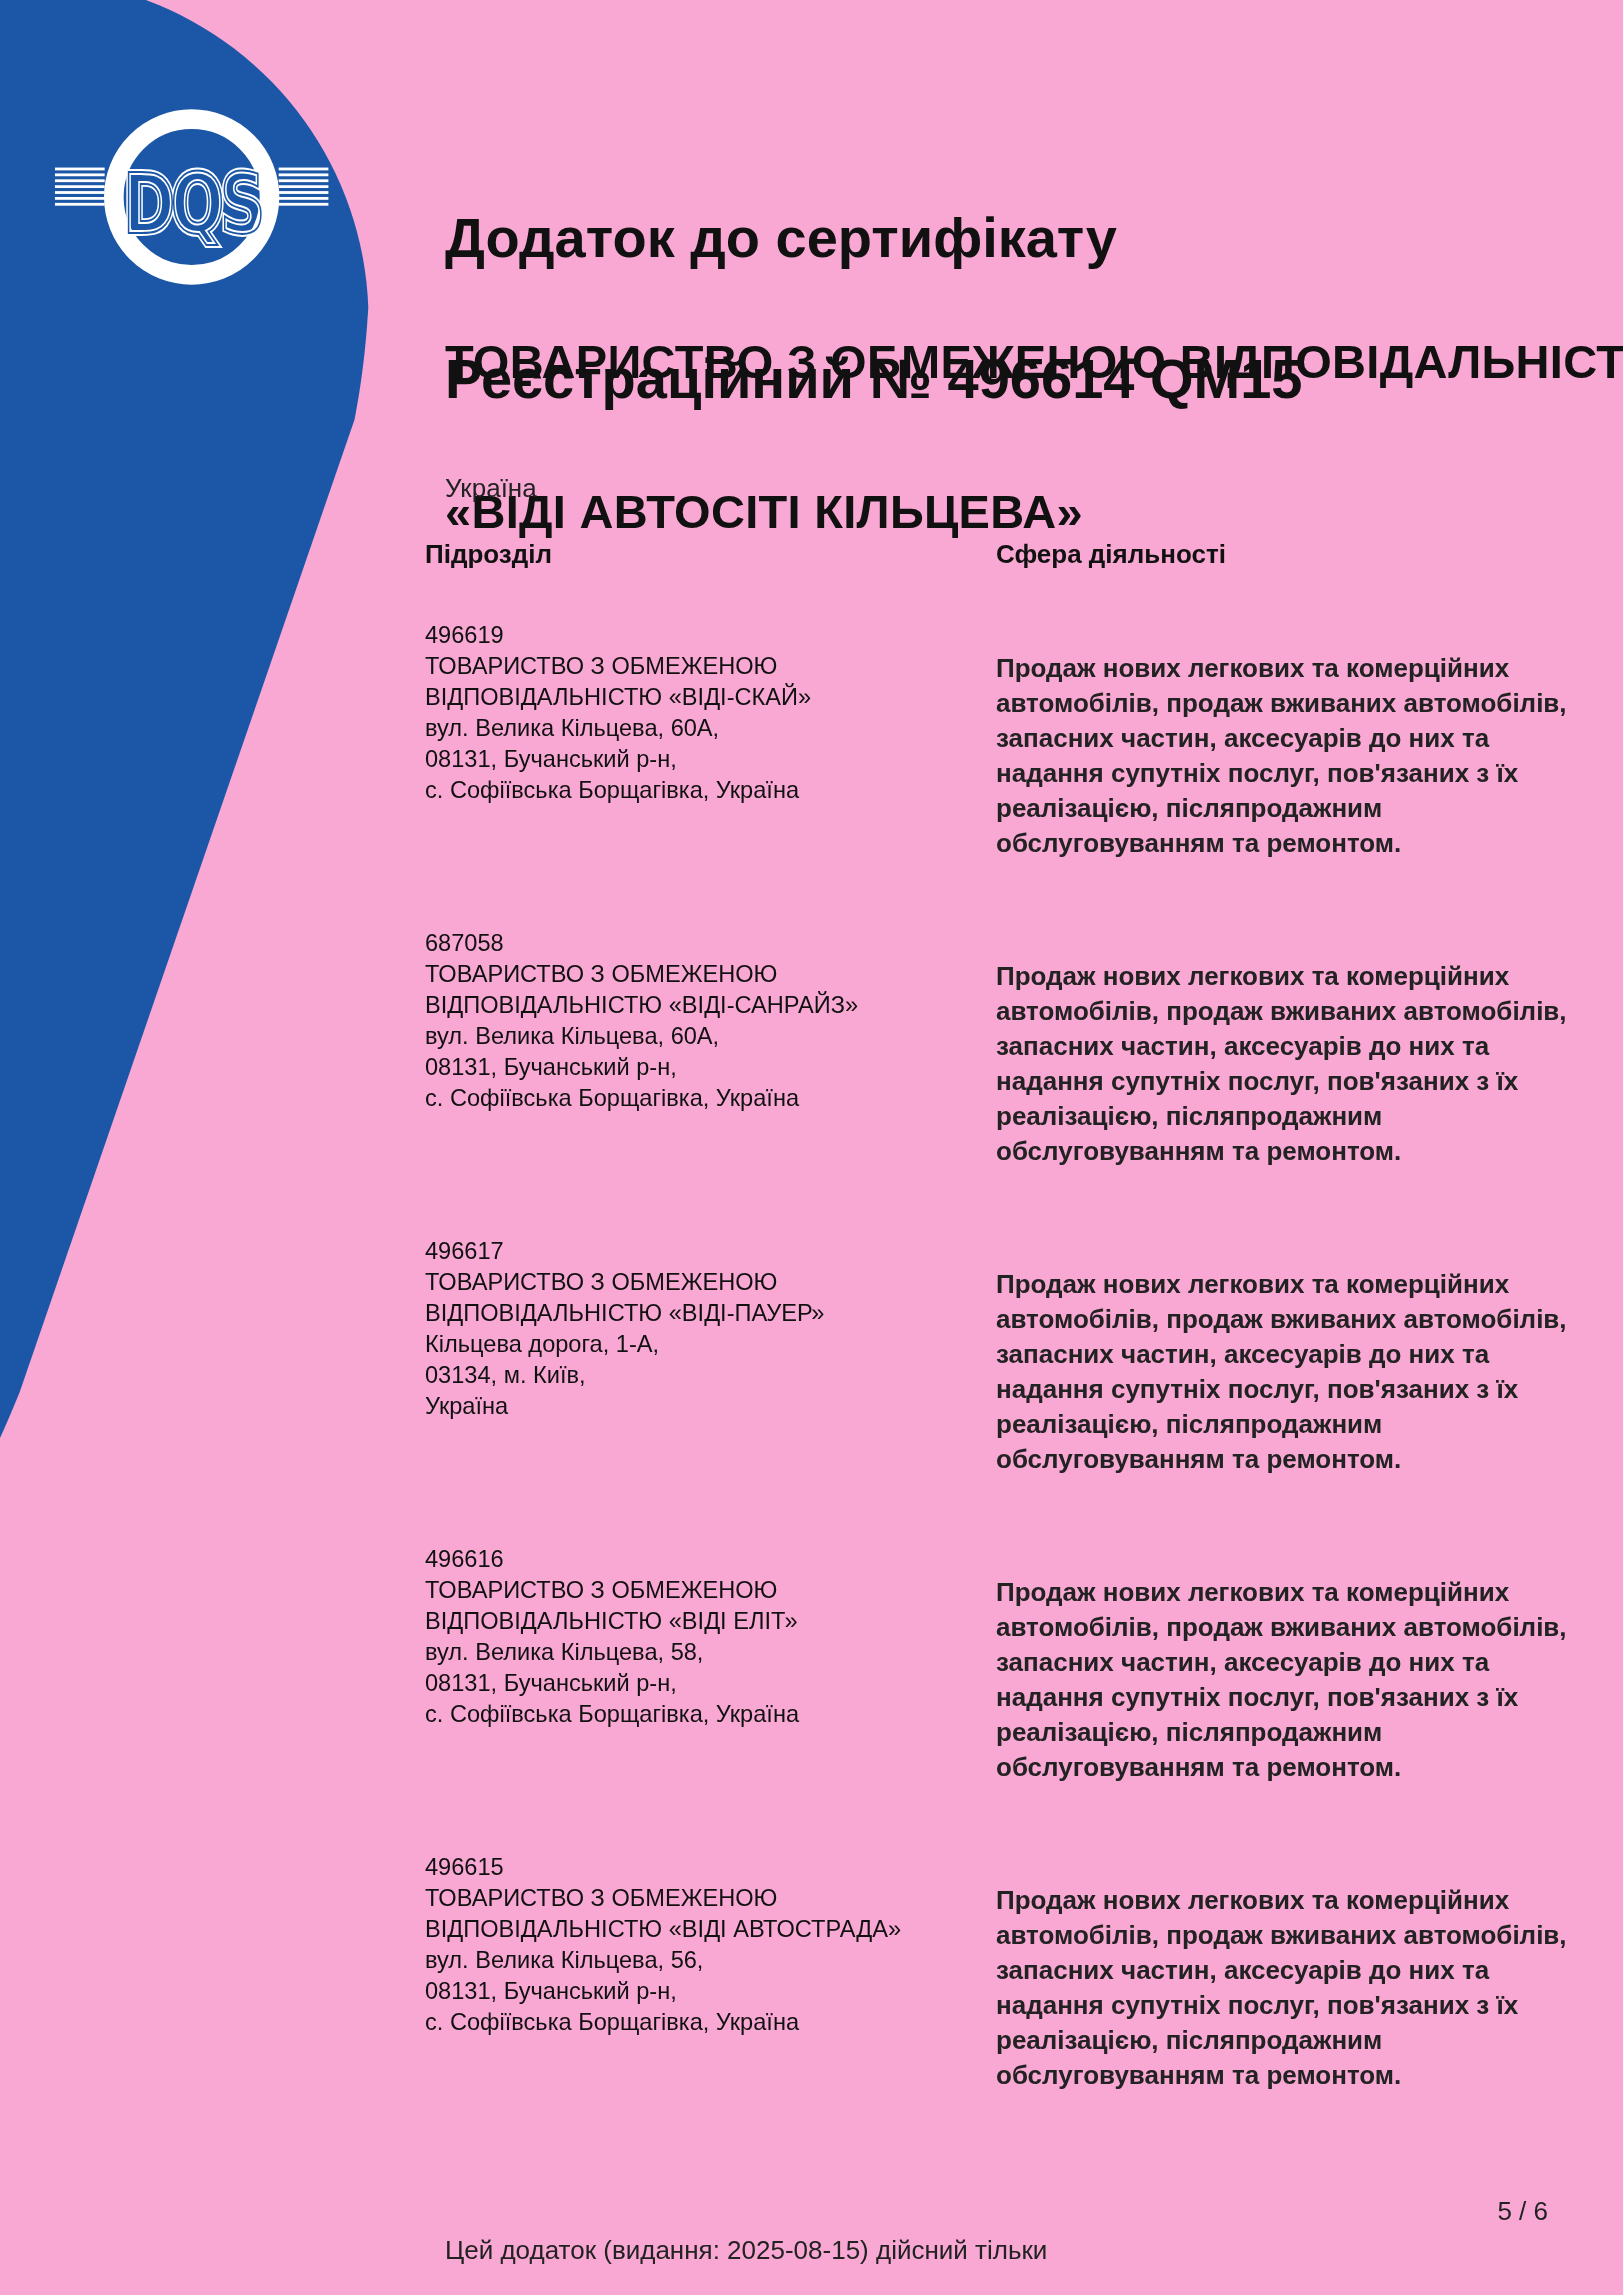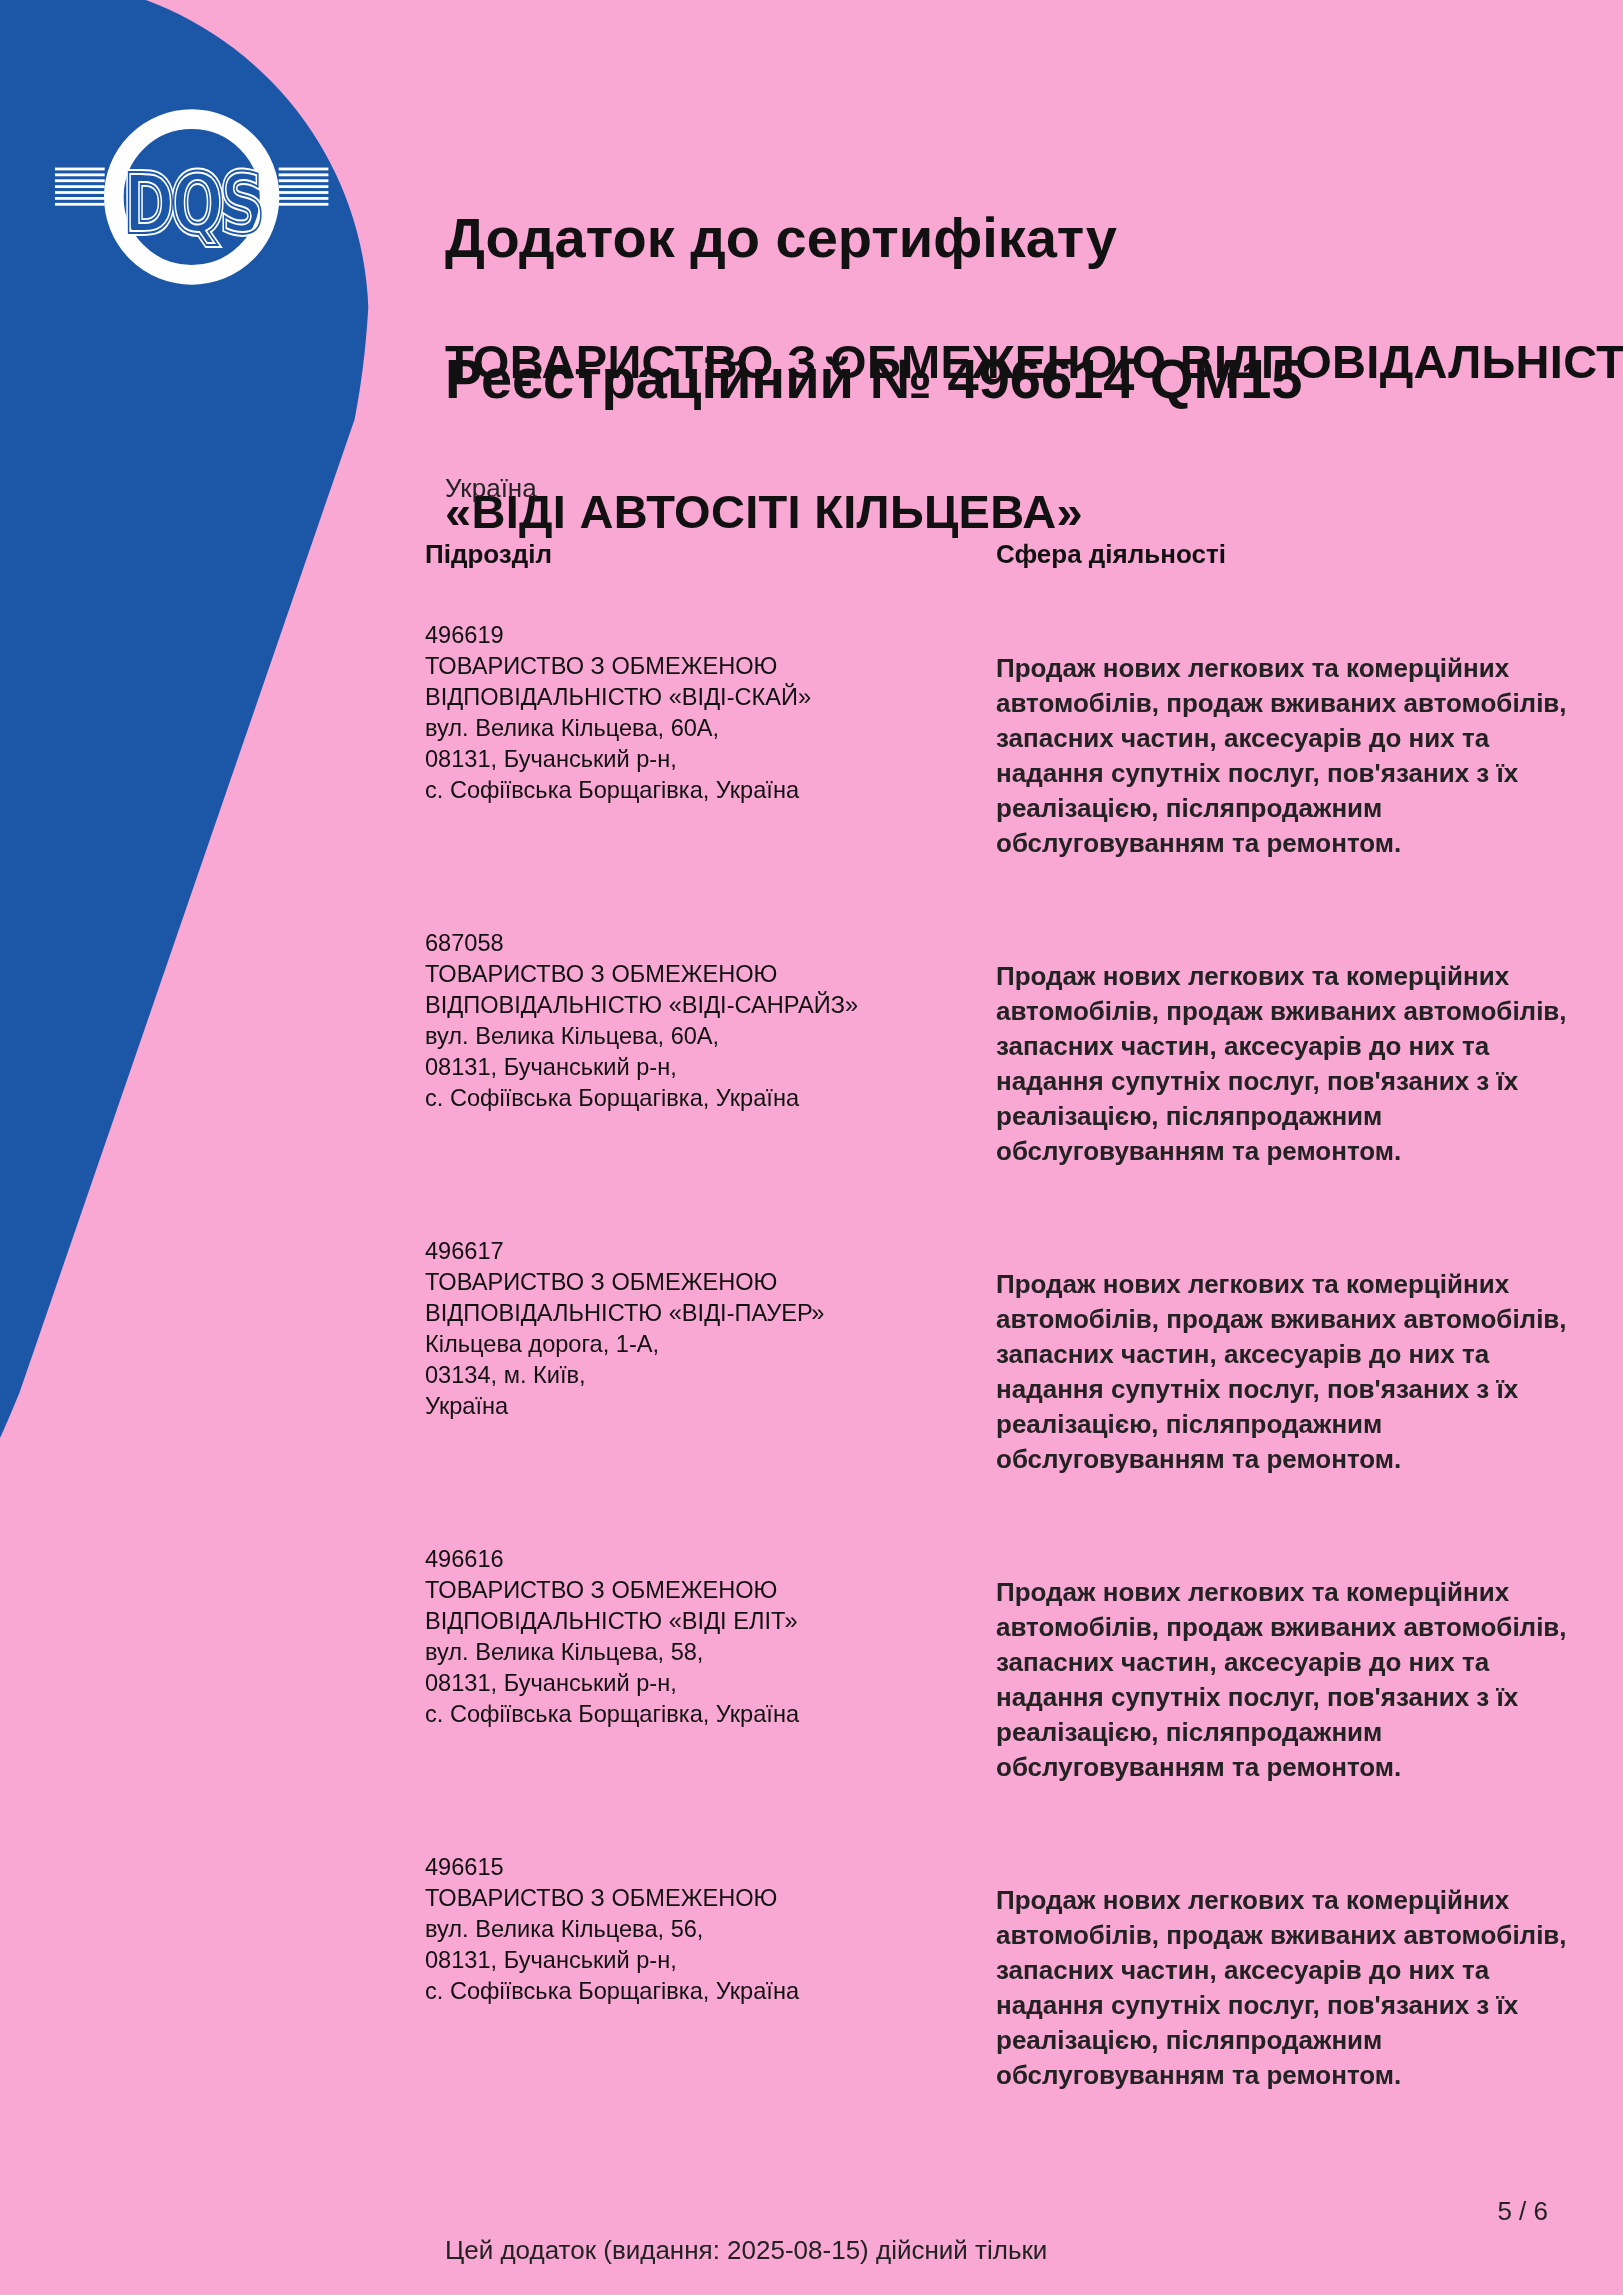--- a/index.html
+++ b/index.html
@@ -115,21 +115,21 @@
       </div>
       <div class="entry" style="top: 1236px;">
         <div class="entry-left"><div>496617</div><div>ТОВАРИСТВО З ОБМЕЖЕНОЮ</div><div>ВІДПОВІДАЛЬНІСТЮ «ВІДІ-ПАУЕР»</div><div>Кільцева дорога, 1-А,</div><div>03134, м. Київ,</div><div>Україна</div></div>
         <div class="entry-scope"><div>Продаж нових легкових та комерційних</div><div>автомобілів, продаж вживаних автомобілів,</div><div>запасних частин, аксесуарів до них та</div><div>надання супутніх послуг, пов'язаних з їх</div><div>реалізацією, післяпродажним</div><div>обслуговуванням та ремонтом.</div></div>
       </div>
       <div class="entry" style="top: 1544px;">
         <div class="entry-left"><div>496616</div><div>ТОВАРИСТВО З ОБМЕЖЕНОЮ</div><div>ВІДПОВІДАЛЬНІСТЮ «ВІДІ ЕЛІТ»</div><div>вул. Велика Кільцева, 58,</div><div>08131, Бучанський р-н,</div><div>с. Софіївська Борщагівка, Україна</div></div>
         <div class="entry-scope"><div>Продаж нових легкових та комерційних</div><div>автомобілів, продаж вживаних автомобілів,</div><div>запасних частин, аксесуарів до них та</div><div>надання супутніх послуг, пов'язаних з їх</div><div>реалізацією, післяпродажним</div><div>обслуговуванням та ремонтом.</div></div>
       </div>
       <div class="entry" style="top: 1852px;">
-        <div class="entry-left"><div>496615</div><div>ТОВАРИСТВО З ОБМЕЖЕНОЮ</div><div>вул. Велика Кільцева, 56,</div><div>08131, Бучанський р-н,</div><div>с. Софіївська Борщагівка, Україна</div></div>
+        <div class="entry-left"><div>496615</div><div>ТОВАРИСТВО З ОБМЕЖЕНОЮ</div><div>ВІДПОВІДАЛЬНІСТЮ «ВІДІ АВТОСТРАДА»</div><div>вул. Велика Кільцева, 56,</div><div>08131, Бучанський р-н,</div><div>с. Софіївська Борщагівка, Україна</div></div>
         <div class="entry-scope"><div>Продаж нових легкових та комерційних</div><div>автомобілів, продаж вживаних автомобілів,</div><div>запасних частин, аксесуарів до них та</div><div>надання супутніх послуг, пов'язаних з їх</div><div>реалізацією, післяпродажним</div><div>обслуговуванням та ремонтом.</div></div>
       </div>
     </div>
 
   <div class="abs footer-note">
     <div>Цей додаток (видання: 2025-08-15) дійсний тільки</div>
     
   </div>
   <div class="abs page-number">5 / 6</div>
 

